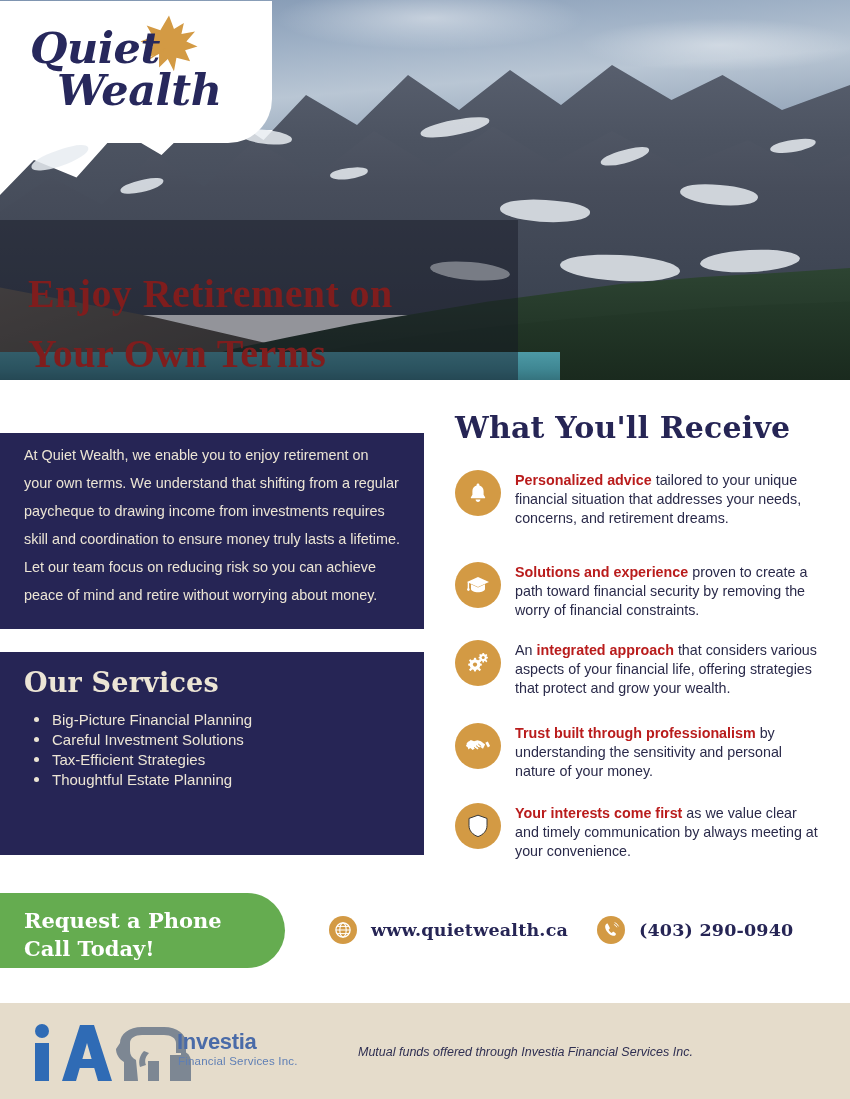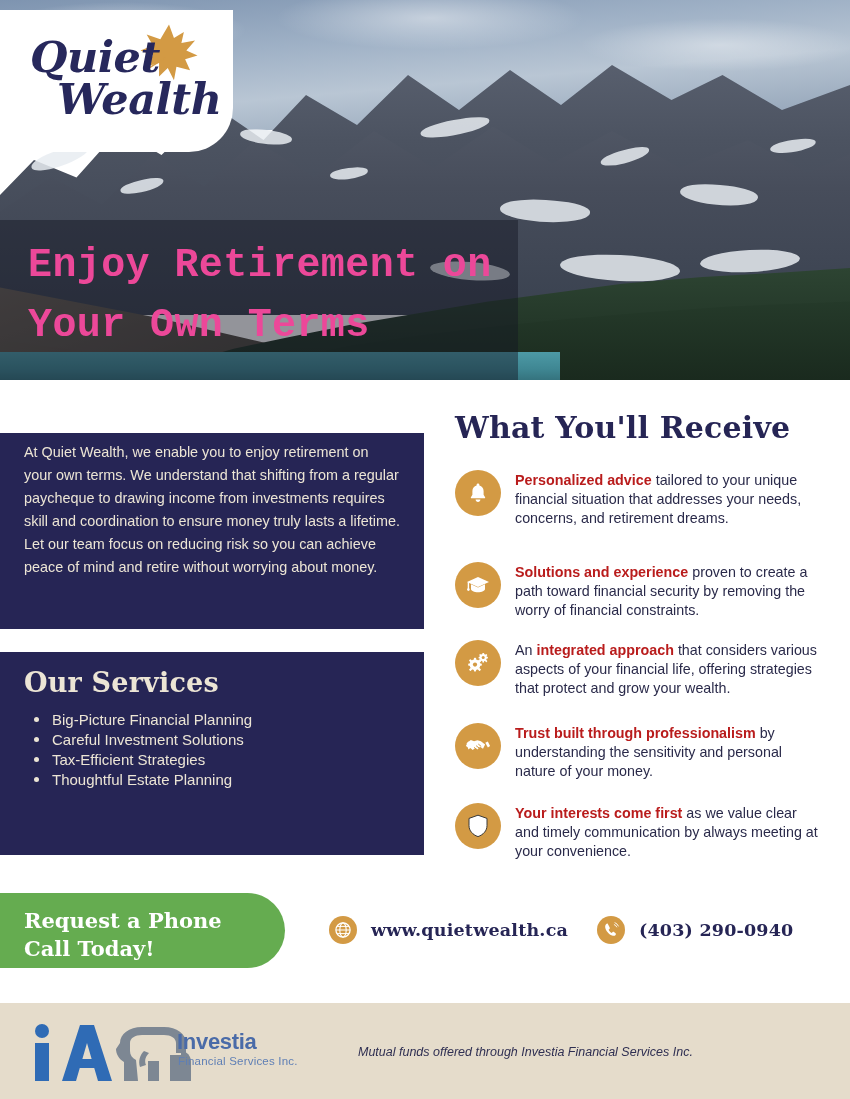--- a/index.html
+++ b/index.html
@@ -72,29 +72,29 @@
   .shore{
     position:absolute;left:0;top:340px;width:300px;height:40px;
     background:linear-gradient(150deg,#5d564c 0%,#463f37 100%);
     clip-path:polygon(0% 0%,55% 55%,100% 100%,0% 100%);
   }
   .hero-overlay{
     position:absolute;left:0;top:220px;width:518px;height:160px;
     background:rgba(20,22,35,0.46);
   }
   .hero-title{
-    position:absolute;left:28px;top:236px;width:480px;
-    font-family:Liberation Mono, monospace;
+    position:absolute;left:28px;top:264px;width:480px;
+    font-family:Liberation Serif, serif;
     font-weight:bold;font-size:40px;line-height:60px;
-    color:#ec4899;letter-spacing:.4px;
+    color:#7f1d1d;letter-spacing:.4px;
   }
 
   
   .logo-card{
-    position:absolute;left:0;top:10px;width:233px;height:142px;
+    position:absolute;left:0;top:1px;width:272px;height:142px;
     background:#ffffff;border-bottom-right-radius:44px;
   }
   .logo-wrap{position:relative;width:240px;height:142px;}
   .logo-quiet{
     position:absolute;left:30px;top:22px;
     font-family:"DejaVu Serif", serif;font-style:italic;font-weight:bold;
     font-size:43px;color:#27285c;letter-spacing:-.5px;
   }
   .logo-wealth{
     position:absolute;left:57px;top:64px;
@@ -107,21 +107,21 @@
   .panel{position:absolute;left:0;background:#262555;color:#ece5d5;}
   .panel-why{top:433px;width:424px;height:196px;}
   .panel-serv{top:652px;width:424px;height:203px;}
   .panel h2{
     margin:0;font-family:"DejaVu Serif", serif;font-weight:bold;
     color:#ece5d5;letter-spacing:.2px;
   }
   .panel-why h2{font-size:26px;padding:18px 0 0 24px;}
   .panel-serv h2{font-size:27px;padding:15px 0 0 24px;}
   .panel-why p{
-    margin:8px 24px 0 24px;font-size:14.4px;line-height:23px;
+    margin:8px 24px 0 24px;font-size:14.4px;line-height:28px;
     color:#ece5d5;font-family:"Liberation Sans", sans-serif;
   }
   .serv-list{margin:12px 0 0 0;padding:0 0 0 52px;list-style:none;}
   .serv-list li{
     position:relative;font-size:15px;line-height:19px;margin-bottom:1px;
     color:#ece5d5;
   }
   .serv-list li:before{
     content:"";position:absolute;left:-18px;top:7px;width:5px;height:5px;
     background:#ece5d5;border-radius:50%;

